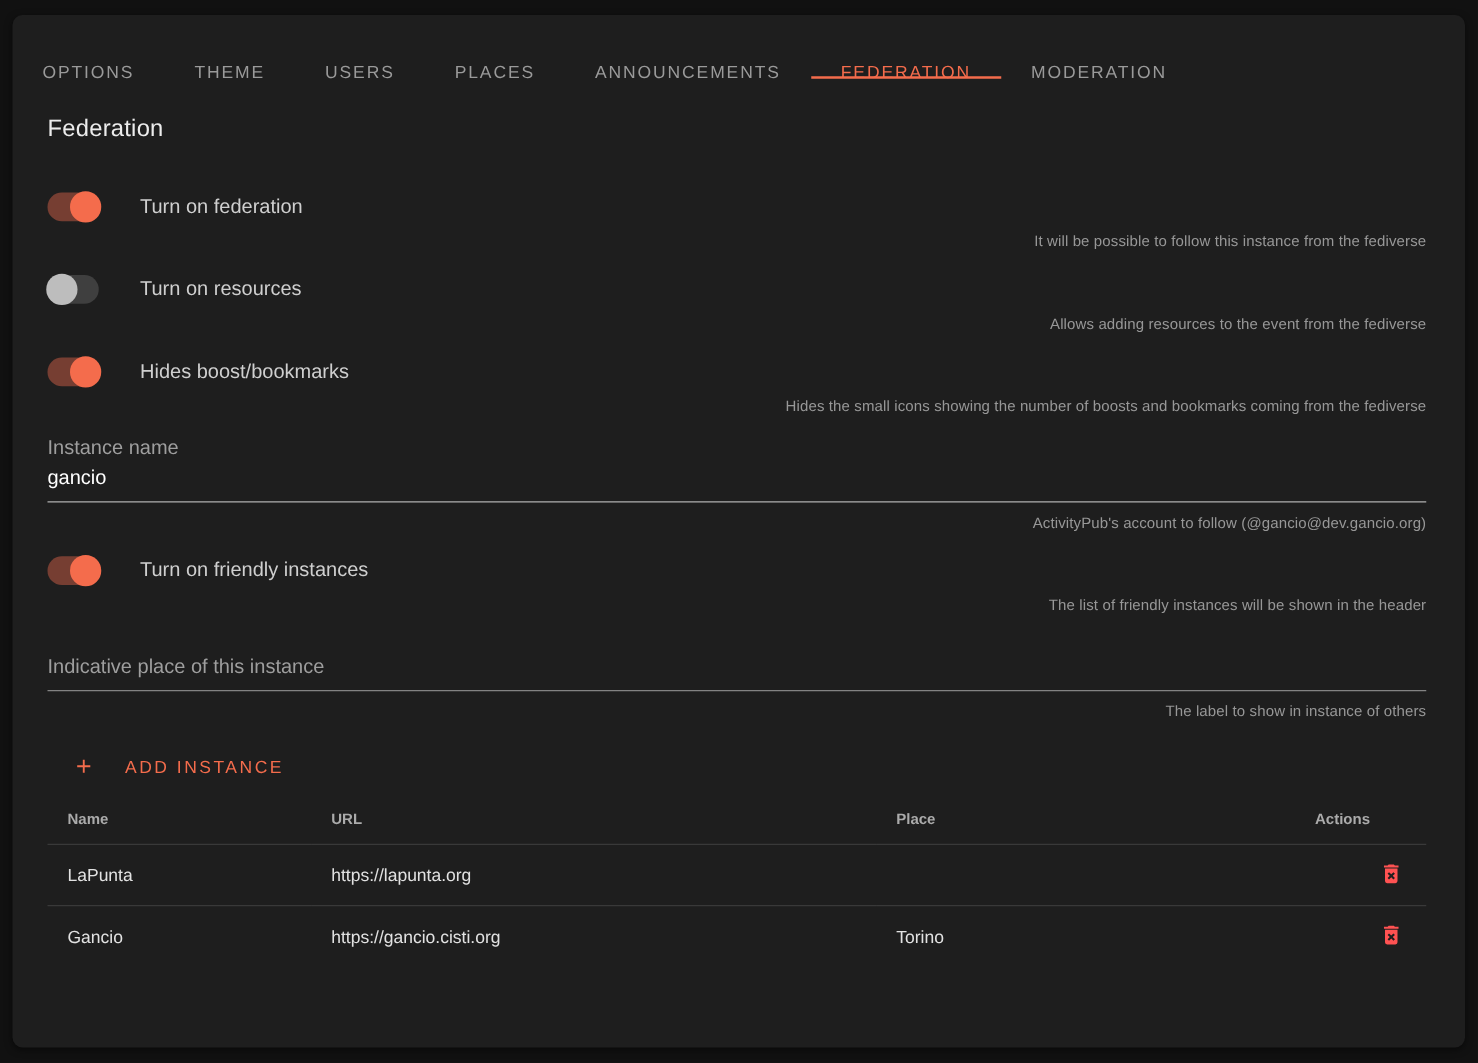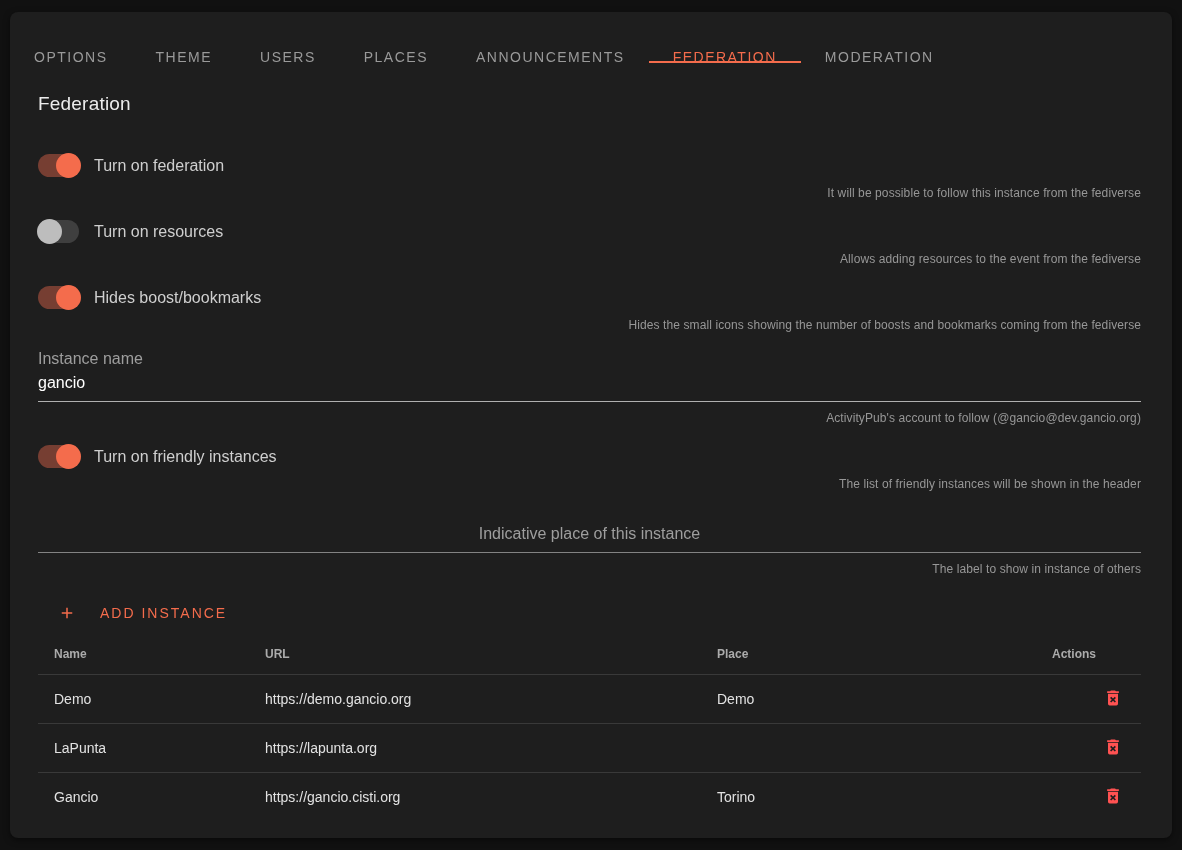--- a/index.html
+++ b/index.html
@@ -47,21 +47,21 @@
   .content { padding: 0 31px 0 28px; }
   .page-title {
     margin: 28px 0 0 0;
     font-size: 19px;
     font-weight: 500;
     letter-spacing: 0.2px;
     color: #ececec;
   }
   .setting { margin-top: 20px; }
   .setting.first { margin-top: 39px; }
-  .switch-row { display: flex; align-items: center; gap: 15px; }
+  .switch-row { display: flex; align-items: center; gap: 33px; }
   .switch {
     position: relative;
     flex: 0 0 auto;
     width: 41px; height: 23px;
     border-radius: 12px;
     cursor: pointer;
   }
   .switch.on  { background: rgba(249, 110, 81, 0.40); }
   .switch.off { background: #3f3f3f; }
   .switch .thumb {
@@ -89,21 +89,21 @@
     background: transparent;
     border: none;
     border-bottom: 1px solid rgba(255,255,255,0.65);
     outline: none;
     color: #ffffff;
     font-size: 16px;
     font-family: "Liberation Sans", sans-serif;
     padding: 6px 0 9px 0;
   }
   .field.empty { margin-top: 28px; }
-  .field.empty input { border-bottom: 1px solid rgba(255,255,255,0.45); text-align: center; }
+  .field.empty input { border-bottom: 1px solid rgba(255,255,255,0.45); }
   .field.empty input::placeholder { color: #9e9e9e; opacity: 1; }
   
   .add-btn {
     display: inline-flex;
     align-items: center;
     gap: 24px;
     margin: 24px 0 0 18px;
     padding: 4px 8px 4px 2px;
     background: transparent;
     border: none;
@@ -249,34 +249,20 @@
     <table class="instances">
       <thead>
         <tr>
           <th class="col-name">Name</th>
           <th class="col-url">URL</th>
           <th class="col-place">Place</th>
           <th class="col-actions">Actions</th>
         </tr>
       </thead>
       <tbody>
-        <tr>
-          <td>Demo</td>
-          <td>https://demo.gancio.org</td>
-          <td>Demo</td>
-          <td class="cell-actions">
-            <button class="delete-btn">
-              <span>
-                <svg width="20" height="20" viewBox="0 0 24 24">
-                    <path fill="var(--delete, #ff5252)" d="M6,19A2,2 0 0,0 8,21H16A2,2 0 0,0 18,19V7H6V19M8.46,11.88L9.87,10.47L12,12.59L14.12,10.47L15.53,11.88L13.41,14L15.53,16.12L14.12,17.53L12,15.41L9.88,17.53L8.47,16.12L10.59,14L8.46,11.88M15.5,4L14.5,3H9.5L8.5,4H5V6H19V4H15.5Z"></path>
-                  </svg>
-              </span>
-            </button>
-          </td>
-        </tr>
         <tr>
           <td>LaPunta</td>
           <td>https://lapunta.org</td>
           <td></td>
           <td class="cell-actions">
             <button class="delete-btn">
               <span>
                 <svg width="20" height="20" viewBox="0 0 24 24">
                     <path fill="var(--delete, #ff5252)" d="M6,19A2,2 0 0,0 8,21H16A2,2 0 0,0 18,19V7H6V19M8.46,11.88L9.87,10.47L12,12.59L14.12,10.47L15.53,11.88L13.41,14L15.53,16.12L14.12,17.53L12,15.41L9.88,17.53L8.47,16.12L10.59,14L8.46,11.88M15.5,4L14.5,3H9.5L8.5,4H5V6H19V4H15.5Z"></path>
                   </svg>

